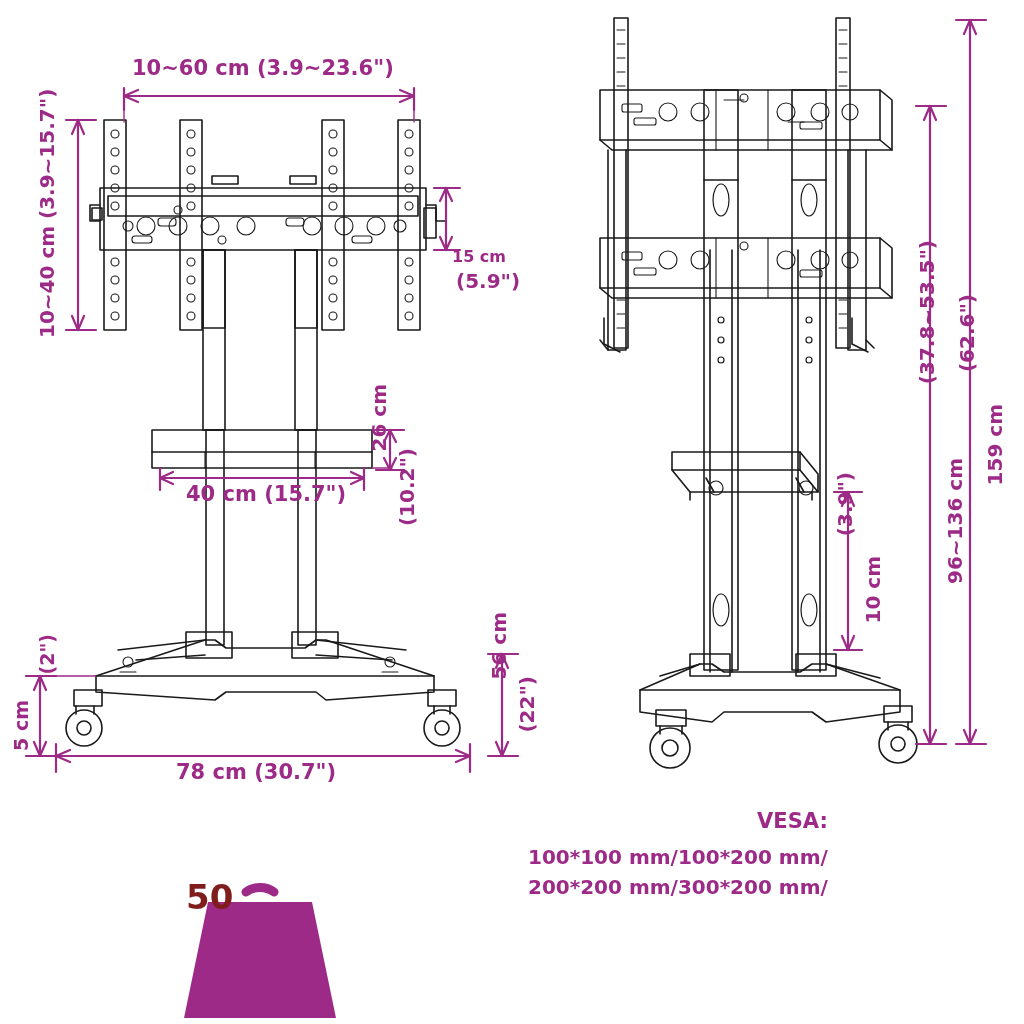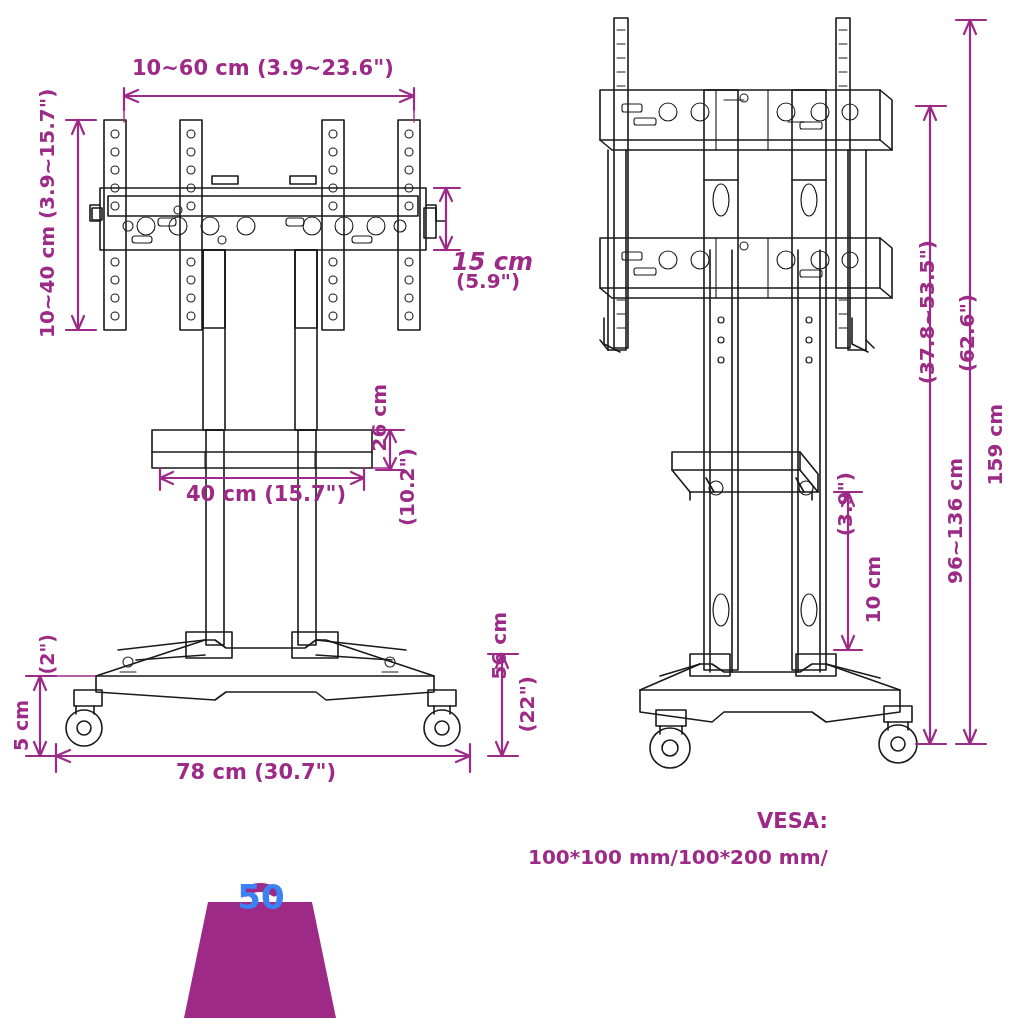--- a/index.html
+++ b/index.html
@@ -12,21 +12,21 @@
   .dim{
     position:absolute;color:#9c2a86;font-weight:bold;
     font-family:"DejaVu Sans","Liberation Sans",sans-serif;
     white-space:pre;line-height:1.18;
   }
   .vert{writing-mode:vertical-rl;transform:rotate(180deg);}
   svg{position:absolute;left:0;top:0;}
   .vesa{position:absolute;color:#9c2a86;font-weight:bold;line-height:1.5;text-align:right;}
   .vesa .ttl{font-size:21px;}
   .vesa .ln{font-size:20px;}
-  .wt{position:absolute;left:186px;top:880px;width:150px;text-align:center;color:#3b82f6;font-weight:bold;font-size:34px;line-height:1.02;}
+  .wt{position:absolute;left:186px;top:880px;width:150px;color:#7f1d1d;font-weight:bold;font-size:34px;line-height:1.02;}
 </style>
 </head>
 <body>
 
 <div class="stage">
 
   <svg width="1024" height="1024" viewBox="0 0 1024 1024">
     <g fill="none" stroke="#1a1a1a" stroke-width="1.6" stroke-linecap="round" stroke-linejoin="round">
 
       <rect x="104" y="120" width="22" height="210"></rect>
@@ -273,21 +273,21 @@
       <path d="M848 492 L848 650"></path>
       <path d="M834 492 L862 492 M834 650 L862 650"></path>
       <path d="M848 492 l-6 14 M848 492 l6 14 M848 650 l-6 -14 M848 650 l6 -14"></path>
     </g>
   </svg>
 
   <div class="dim" style="left:132px;top:56px;font-size:21px;">10~60 cm (3.9~23.6")</div>
 
   <div class="dim vert" style="left:36px;top:128px;height:210px;font-size:20px;">10~40 cm (3.9~15.7")</div>
 
-  <div class="dim" style="left:452px;top:248px;font-size:24px;font-style:italic;">15 cm</div>
+  <div class="dim" style="left:452px;top:248px;font-size:16px;">15 cm</div>
   <div class="dim" style="left:456px;top:270px;font-size:20px;">(5.9")</div>
 
   <div class="dim vert" style="left:368px;top:384px;font-size:20px;">26 cm</div>
   <div class="dim vert" style="left:396px;top:448px;font-size:20px;">(10.2")</div>
 
   <div class="dim" style="left:186px;top:482px;font-size:21px;">40 cm (15.7")</div>
 
   <div class="dim vert" style="left:10px;top:700px;font-size:19px;">5 cm</div>
   <div class="dim vert" style="left:36px;top:634px;font-size:19px;">(2")</div>
 
@@ -309,15 +309,16 @@
     <path d="M96 34 a22 20 0 0 1 28 0" fill="none" stroke="#9c2a86" stroke-width="9" stroke-linecap="round"></path>
     <path d="M58 44 L162 44 L186 160 L34 160 Z" fill="#9c2a86"></path>
   </svg>
   <div class="wt">
     <div>50</div>
   </div>
 
   <div class="vesa" style="left:528px;top:806px;">
     <div class="ttl">VESA:</div>
     <div class="ln" style="margin-top:4px;">100*100 mm/100*200 mm/</div>
+    <div class="ln">200*200 mm/300*200 mm/</div>
   </div>
 
 </div>
 
 </body></html>

